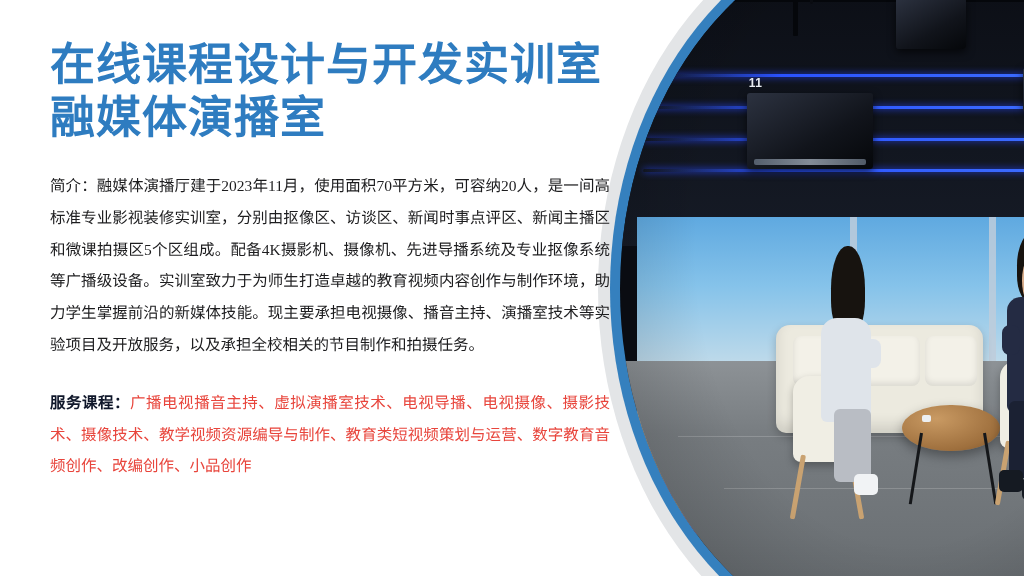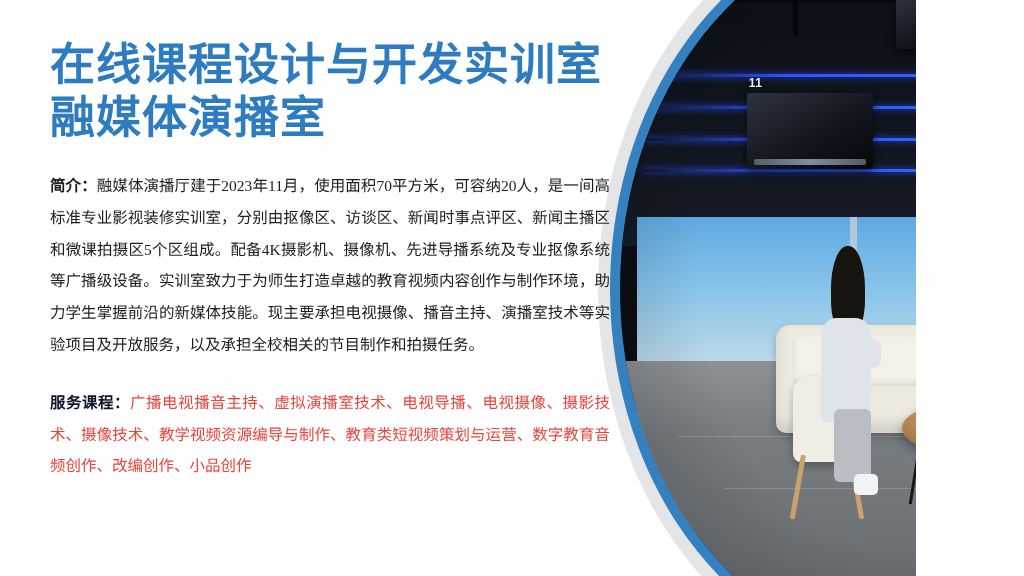--- a/index.html
+++ b/index.html
@@ -1,21 +1,21 @@
 <!DOCTYPE html>
 <html lang="zh-CN"><head>
 <meta charset="utf-8">
 <title>融媒体演播室</title>
 <style>
   html,body{margin:0;padding:0;}
   body{
     width:1024px;height:576px;overflow:hidden;background:#ffffff;
     font-family:"Liberation Serif","DejaVu Serif",serif;
   }
-  .slide{position:relative;width:916px;height:576px;background:#fff;overflow:hidden;}
+  .slide{position:relative;width:1024px;height:576px;background:#fff;overflow:hidden;}
 
   
   .photo-wrap{
     position:absolute;left:598px;top:-96px;width:620px;height:770px;
     pointer-events:none;
   }
   .ring-outer{
     position:absolute;left:0;top:0;width:620px;height:770px;border-radius:50%;
     background:#e3e5e7;
   }
@@ -141,21 +141,21 @@
   .subtitle{
     margin:0;padding-top:22px;
     color:#3a84c4;
     font-family:"Liberation Sans","DejaVu Sans",sans-serif;
     font-weight:bold;font-size:23px;letter-spacing:5px;
   }
   .intro{
     margin:0;padding-top:26px;width:560px;
     color:#1d1d1f;font-size:15.5px;line-height:2.05;text-align:justify;
   }
-  .intro .lead{font-weight:bold;}
+  .intro .lead{font-weight:normal;}
   .courses{
     margin:0;padding-top:26px;width:560px;
     font-size:15.5px;line-height:2.05;text-align:justify;
   }
   .courses .lead{font-weight:bold;color:#0f172a;}
   .courses .list{color:#e8453c;}
 </style>
 </head>
 <body>
 

